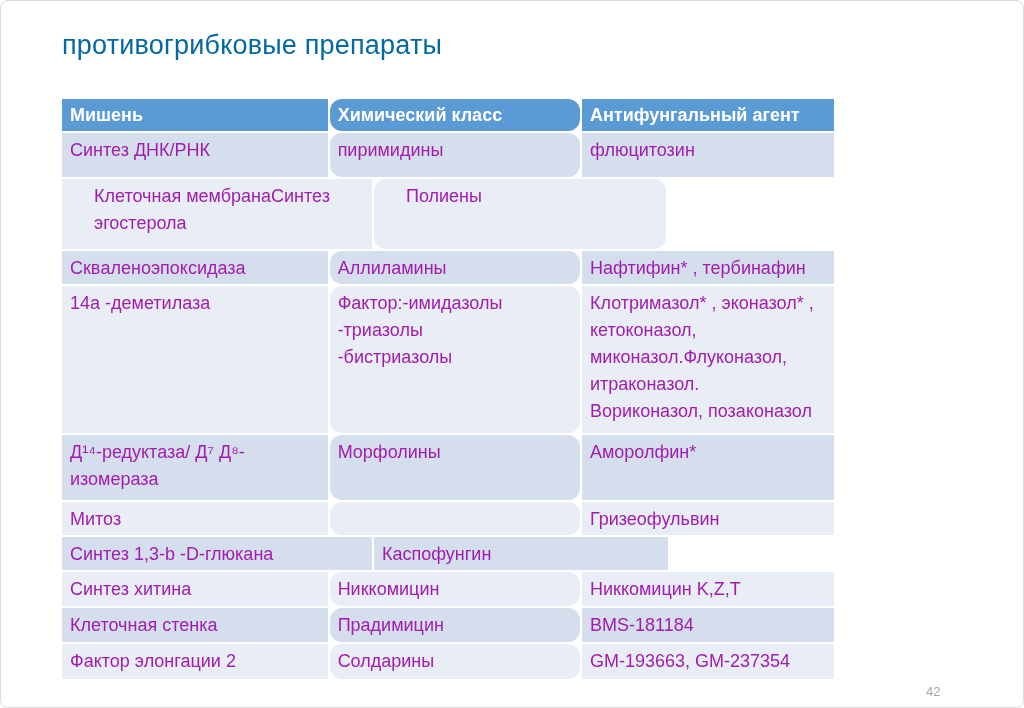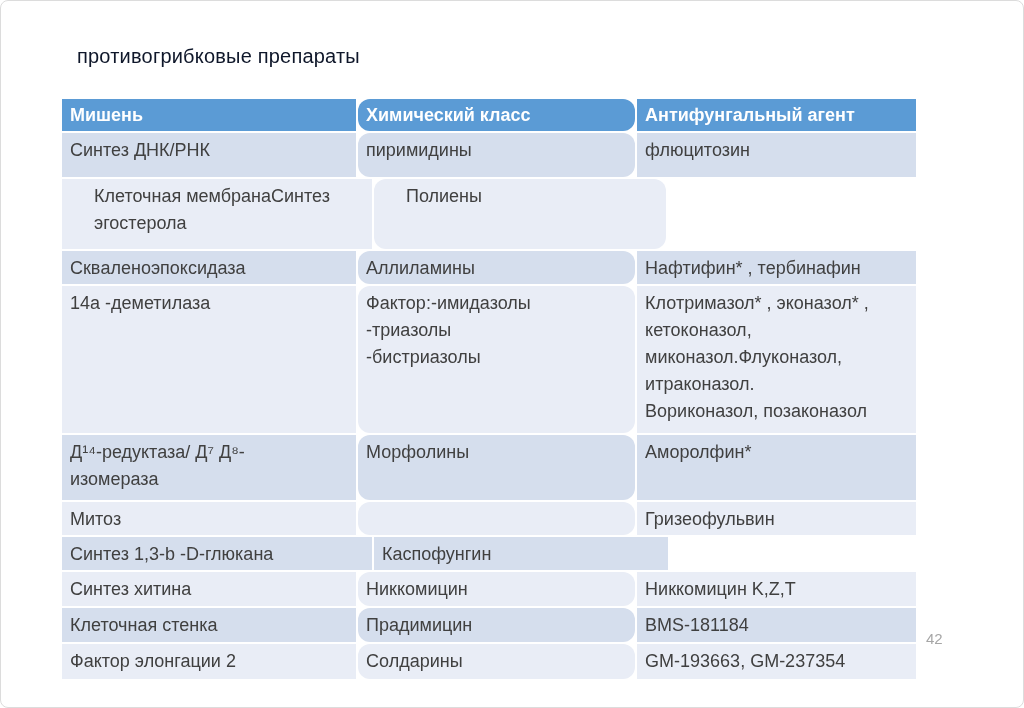--- a/index.html
+++ b/index.html
@@ -19,44 +19,44 @@
     position: absolute;
     inset: 0;
     border: 1px solid #dcdcdc;
     border-radius: 8px;
     pointer-events: none;
   }
   .title {
     position: absolute;
     left: 62px;
     top: 30px;
-    margin: 15px;
-    font-size: 20px;
+    margin: 0;
+    font-size: 27px;
     font-weight: 400;
-    color: #0f172a;
+    color: #0369a1;
     letter-spacing: 0.2px;
     white-space: nowrap;
   }
   .table {
     position: absolute;
     left: 62px;
     top: 99px;
-    width: 854px;
+    width: 772px;
   }
   .t-row {
     display: flex;
     gap: 2px;
     margin-bottom: 2px;
   }
   .t-cell {
     box-sizing: border-box;
     padding: 4px 8px 2px 8px;
     font-size: 18px;
     line-height: 27px;
-    color: #404040;
+    color: #a21caf;
     white-space: pre-line;
   }
   .c1 { width: 310px; }
   .c2 { width: 292px; border-radius: 12px; }
   .c3 { width: 294px; }
   .t-header .t-cell {
     background: var(--header-bg, #5B9BD5);
     color: #ffffff;
     font-weight: 700;
     min-height: 32px;
@@ -70,22 +70,22 @@
   .r3  .t-cell { min-height: 147px; }
   .r4  .t-cell { min-height: 65px; }
   .r5  .t-cell { min-height: 31px; }
   .r6  .t-cell { min-height: 33px; }
   .r7  .t-cell { min-height: 34px; }
   .r8  .t-cell { min-height: 34px; }
   .r9  .t-cell { min-height: 35px; }
   .page-number {
     position: absolute;
     left: 926px;
-    top: 630px;
-    font-size: 15px;
+    top: 684px;
+    font-size: 13px;
     color: #a6a6a6;
   }
 </style>
 </head>
 <body>
 
 <div class="slide">
   <div class="frame"></div>
 
   <h1 class="title">противогрибковые препараты</h1>

